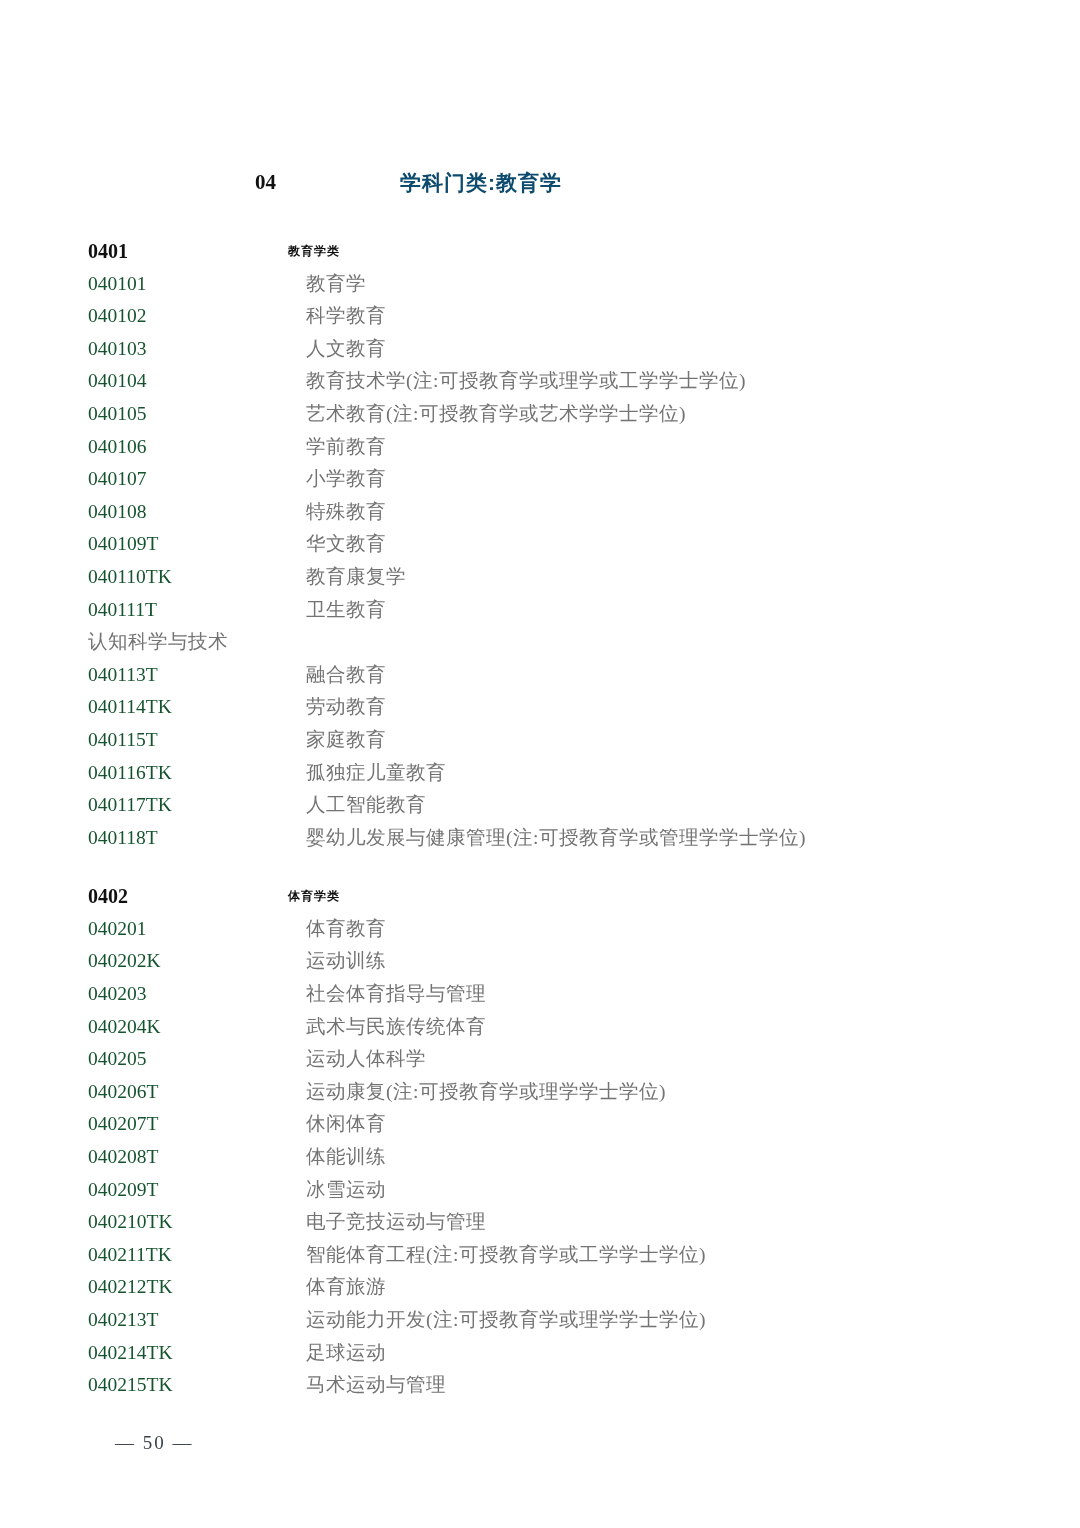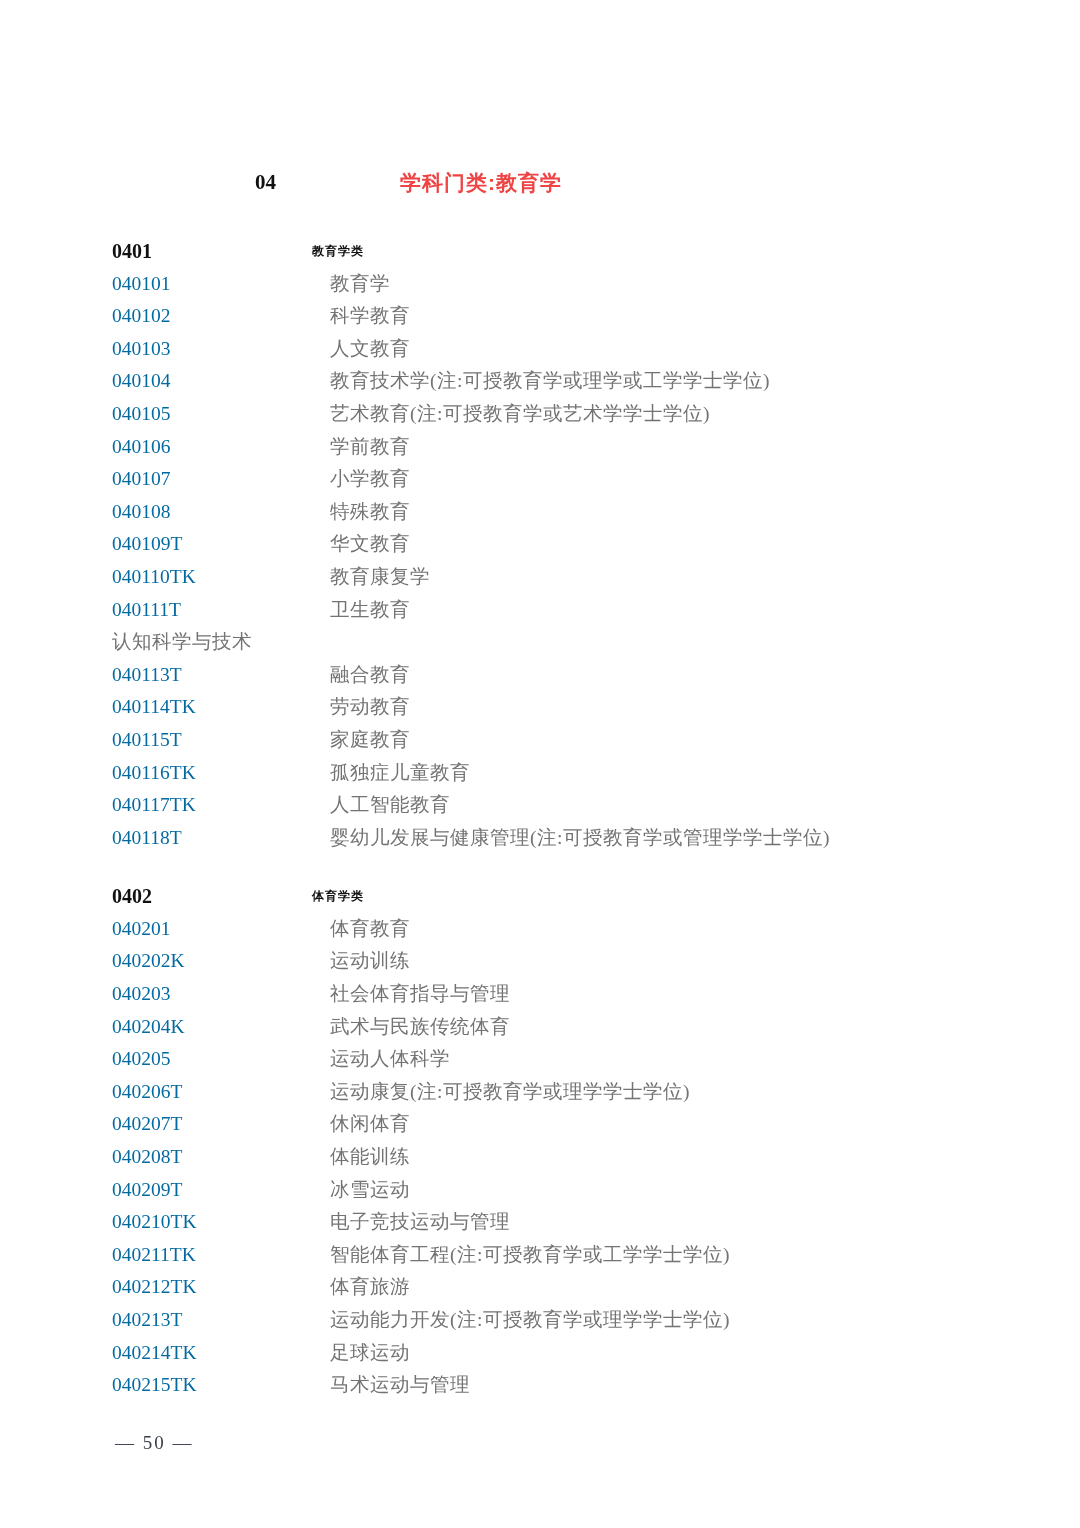--- a/index.html
+++ b/index.html
@@ -23,35 +23,35 @@
     font-size: 21px;
   }
   .chapter-code {
     width: 145px;
     font-weight: 700;
     color: #111;
   }
   .chapter-title {
     font-family: "Liberation Sans", "DejaVu Sans", sans-serif;
     font-weight: 700;
-    color: #ef4444;
+    color: #0c4a6e;
     letter-spacing: 1px;
   }
 
   
   .section { margin-top: 36px; }
   .section + .section { margin-top: 26px; }
 
   .row {
     display: flex;
-    margin-left: 112px;
+    margin-left: 88px;
     line-height: 32.6px;
     font-size: 19.5px;
   }
-  .row .code { width: 218px; color: #0369a1; }
+  .row .code { width: 218px; color: #14532d; }
   .row .name { flex: 1; color: #737373; letter-spacing: 0.5px; }
 
   .section-header .code {
     width: 200px;
     font-weight: 700;
     color: #111;
     font-size: 20px;
   }
   .section-header .name {
     font-family: Liberation Serif, serif;

